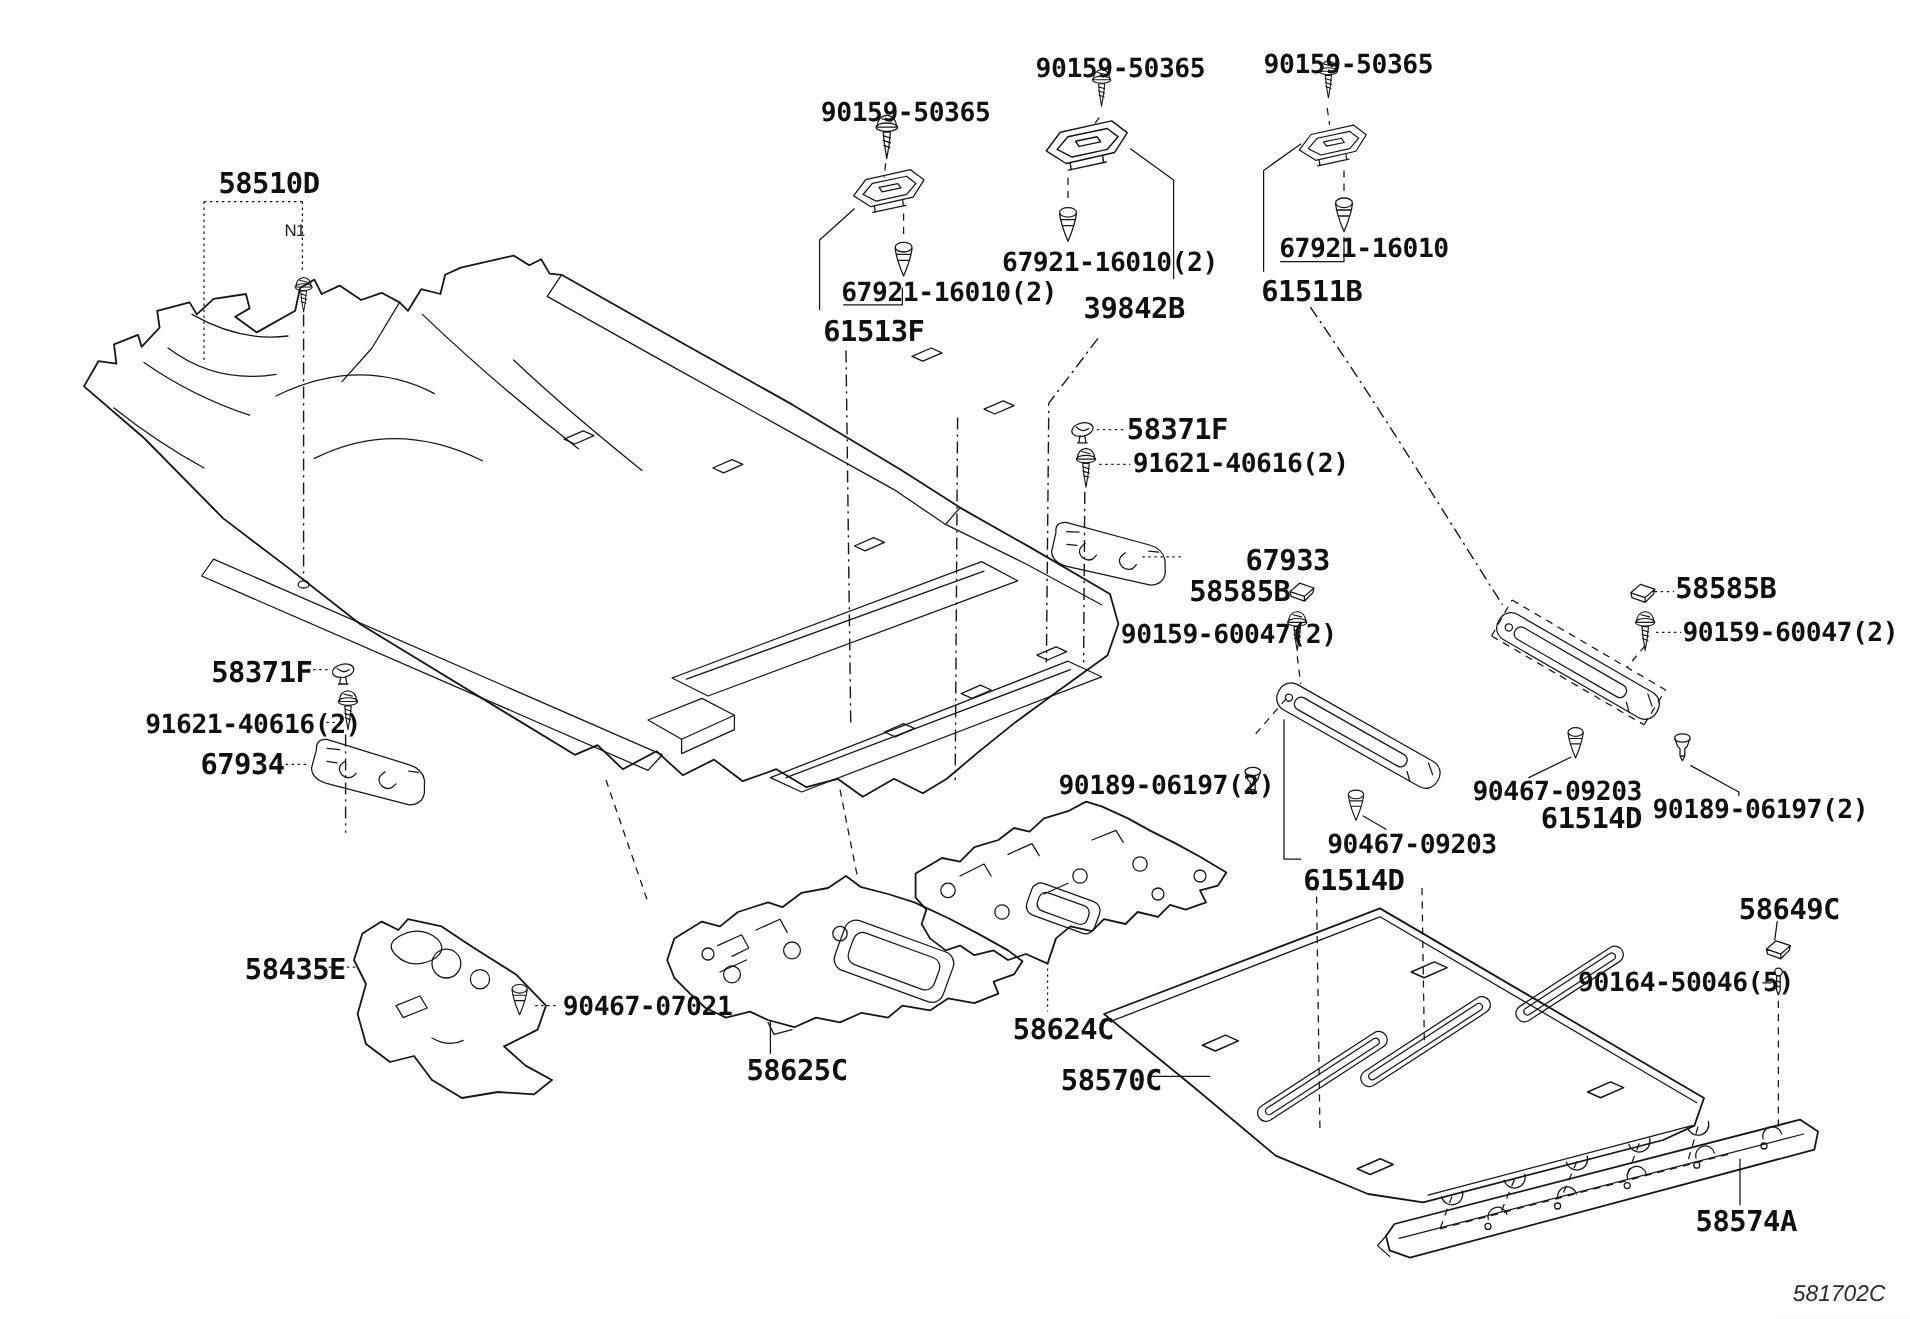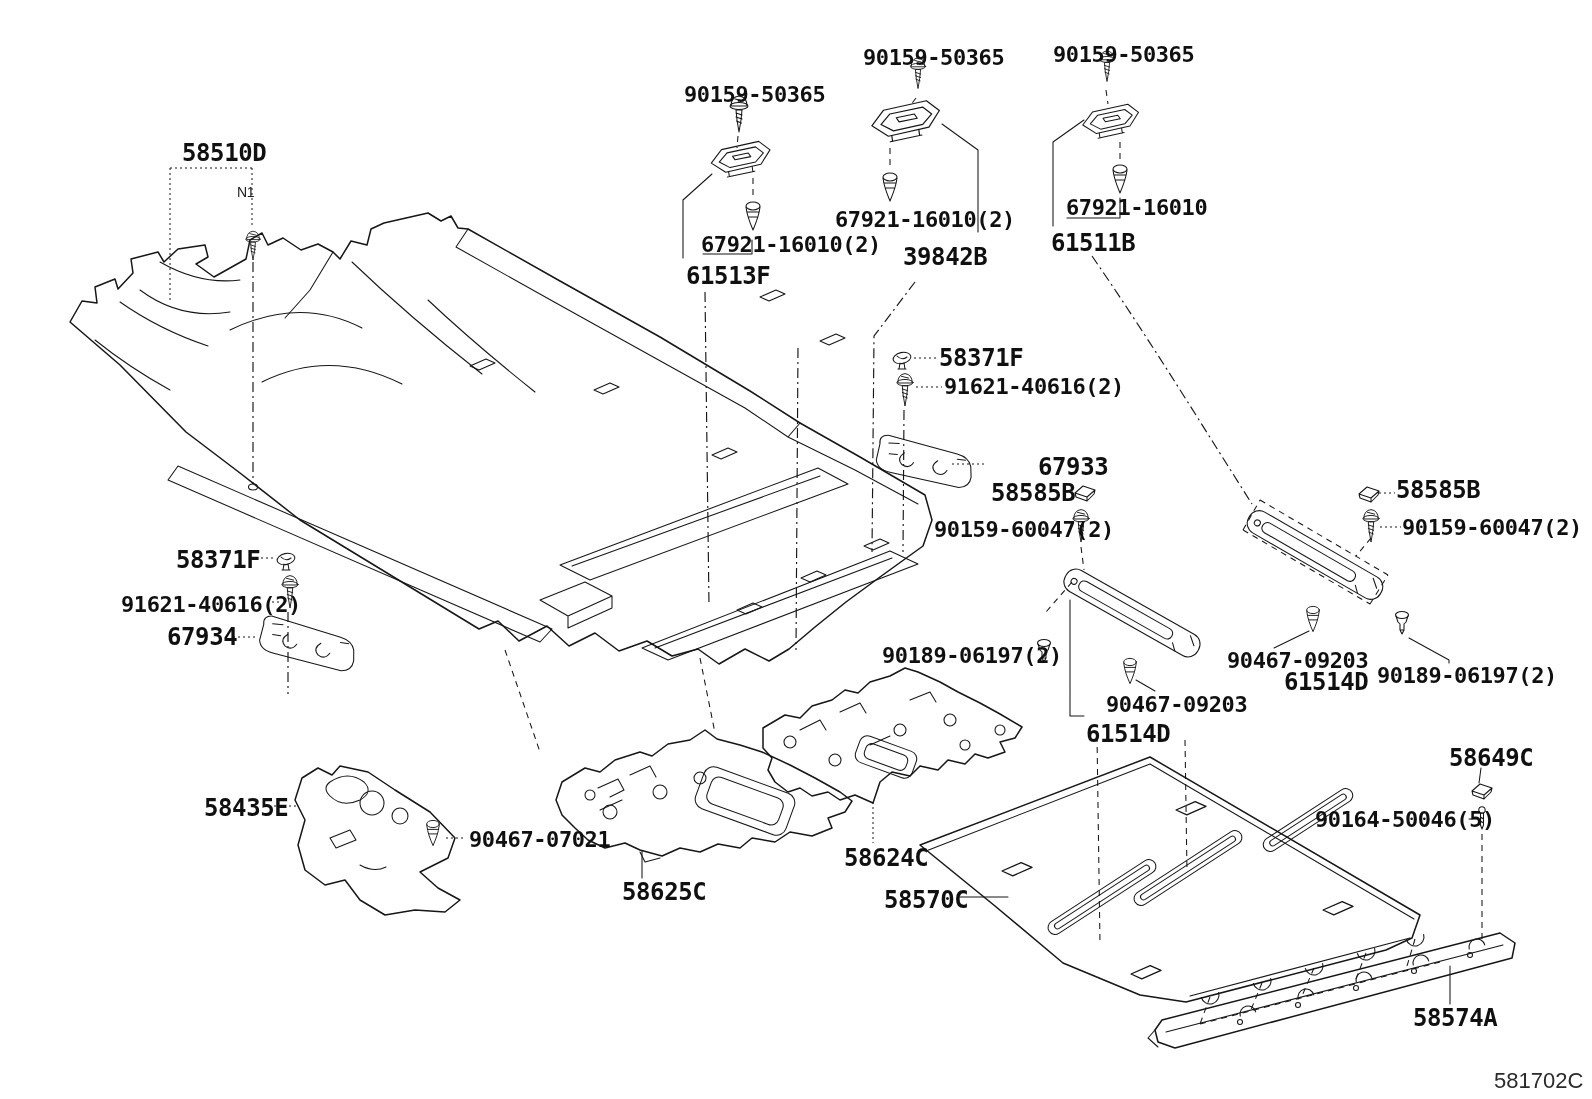--- a/index.html
+++ b/index.html
@@ -13,21 +13,21 @@
   .dd {stroke:#161616;fill:none;stroke-width:1.15;stroke-dasharray:10 4 2 4;}
   .lbl{position:absolute;color:#101010;font-weight:700;white-space:nowrap;line-height:1;
        letter-spacing:-0.4px;}
   .lbl-part{font-size:24px;}
   .lbl-fastener{font-size:22px;}
   .lbl-ref{font-size:14px;font-family:"Liberation Sans",sans-serif;font-weight:400;color:#1b1b1b;}
   .note{position:absolute;left:78px;top:963px;display:flex;color:#1e1e1e;
         font-family:"Liberation Sans",sans-serif;font-size:19px;line-height:26px;}
   .note .pfx{width:60px;}
   .code{position:absolute;left:1494px;top:1068px;color:#2a2a2a;
-        font-family:"Liberation Sans",sans-serif;font-size:22px;}
+        font-family:"Liberation Sans",sans-serif;font-size:19px;font-style:italic;}
 </style>
 </head>
 <body>
 
 <div class="stage">
 
 <svg width="1592" height="1099" viewBox="0 0 1592 1099">
   <defs>
     <g id="g-screw">
       <path class="s2" d="M-8,4 Q-8,-5 0,-6 Q8,-5 8,4 Z"></path>

